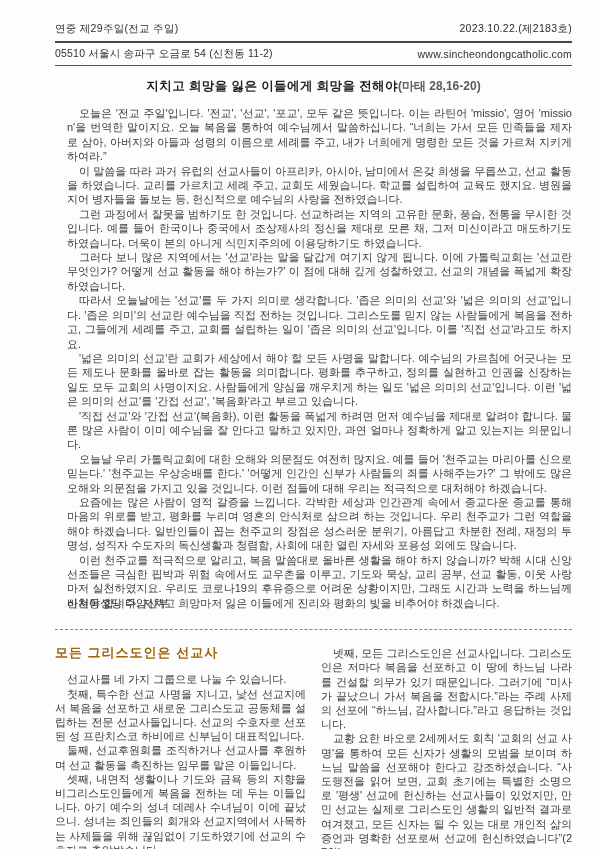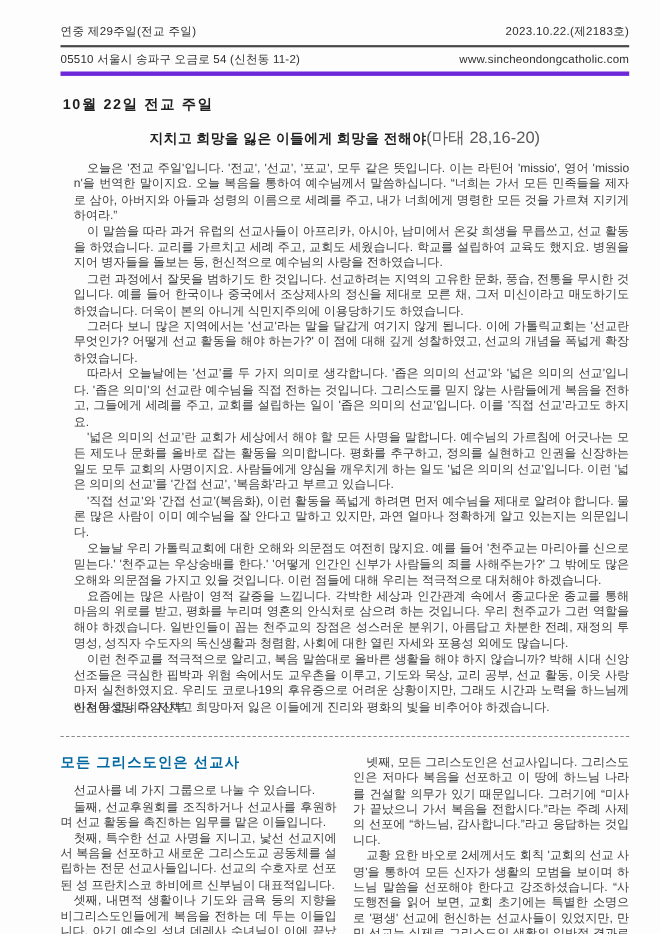--- a/index.html
+++ b/index.html
@@ -16,33 +16,33 @@
   
   .mh-row1{
     display:flex;justify-content:space-between;align-items:flex-end;
     font-size:10.5px;color:#2c2c2c;
     padding-bottom:5px;border-bottom:2px solid #474747;
     letter-spacing:0.3px;
   }
   .mh-row2{
     display:flex;justify-content:space-between;align-items:center;
     font-size:10.5px;color:#2f2f2f;
-    padding:4px 0 4px;border-bottom:4px solid #6d28d9;
+    padding:4px 0 4px;border-bottom:1px solid #6d28d9;
     letter-spacing:0.2px;
   }
   
   .article-title{
     font-size:13px;font-weight:bold;color:#1f1f1f;
     margin:17px 0 0 2px;letter-spacing:1.5px;
   }
   .article-subtitle{
     text-align:center;font-size:12.5px;font-weight:bold;color:#1f1f1f;
     margin:12px 0 0;letter-spacing:0.4px;
   }
-  .article-subtitle .ref{font-weight:normal;color:#5a5a5a;font-size:15px;letter-spacing:0;}
+  .article-subtitle .ref{font-weight:bold;color:#5a5a5a;font-size:12px;letter-spacing:0;}
   .body-text{
     margin-top:11px;
     font-size:11px;line-height:14.4px;
     text-align:justify;word-break:break-all;
     color:#3b3b3b;
     margin-left:12px;
   }
   .body-text p{margin:0;text-indent:12px;}
   .article-sig{
     text-align:left;margin-top:-14.4px;
@@ -52,42 +52,41 @@
   .divider-dashed{border-top:1px dashed #878787;margin-top:19px;height:0;}
   
   .columns{display:flex;gap:15px;margin-top:16px;}
   .col{
     flex:1;min-width:0;
     font-size:11px;line-height:14.2px;
     text-align:justify;word-break:break-all;color:#3b3b3b;
   }
   .col p{margin:0;text-indent:12px;}
   .second-title{
-    font-size:13px;font-weight:bold;color:#0369a1;
+    font-size:13px;font-weight:bold;color:#a16207;
     margin:0 0 12px;letter-spacing:1px;
   }
 </style>
 </head>
 <body>
 
 <div class="page">
 
   <header>
     <div class="mh-row1">
       <span>연중 제29주일(전교 주일)</span>
       <span>2023.10.22.(제2183호)</span>
     </div>
     <div class="mh-row2">
       <span>05510 서울시 송파구 오금로 54 (신천동 11-2)</span>
       <span>www.sincheondongcatholic.com</span>
     </div>
   </header>
 
   <main>
-    <div class="article-title">10월 22일 전교 주일</div>
     <div class="article-subtitle">
       <span>지치고 희망을 잃은 이들에게 희망을 전해야</span><span class="ref">(마태 28,16-20)</span>
     </div>
     <div class="body-text">
       <p>오늘은 '전교 주일'입니다. '전교', '선교', '포교', 모두 같은 뜻입니다. 이는 라틴어 'missio', 영어 'mission'을 번역한 말이지요. 오늘 복음을 통하여 예수님께서 말씀하십니다. “너희는 가서 모든 민족들을 제자로 삼아, 아버지와 아들과 성령의 이름으로 세례를 주고, 내가 너희에게 명령한 모든 것을 가르쳐 지키게 하여라.”</p>
       <p>이 말씀을 따라 과거 유럽의 선교사들이 아프리카, 아시아, 남미에서 온갖 희생을 무릅쓰고, 선교 활동을 하였습니다. 교리를 가르치고 세례 주고, 교회도 세웠습니다. 학교를 설립하여 교육도 했지요. 병원을 지어 병자들을 돌보는 등, 헌신적으로 예수님의 사랑을 전하였습니다.</p>
       <p>그런 과정에서 잘못을 범하기도 한 것입니다. 선교하려는 지역의 고유한 문화, 풍습, 전통을 무시한 것입니다. 예를 들어 한국이나 중국에서 조상제사의 정신을 제대로 모른 채, 그저 미신이라고 매도하기도 하였습니다. 더욱이 본의 아니게 식민지주의에 이용당하기도 하였습니다.</p>
       <p>그러다 보니 많은 지역에서는 '선교'라는 말을 달갑게 여기지 않게 됩니다. 이에 가톨릭교회는 '선교란 무엇인가? 어떻게 선교 활동을 해야 하는가?' 이 점에 대해 깊게 성찰하였고, 선교의 개념을 폭넓게 확장하였습니다.</p>
       <p>따라서 오늘날에는 '선교'를 두 가지 의미로 생각합니다. '좁은 의미의 선교'와 '넓은 의미의 선교'입니다. '좁은 의미'의 선교란 예수님을 직접 전하는 것입니다. 그리스도를 믿지 않는 사람들에게 복음을 전하고, 그들에게 세례를 주고, 교회를 설립하는 일이 '좁은 의미의 선교'입니다. 이를 '직접 선교'라고도 하지요.</p>
       <p>'넓은 의미의 선교'란 교회가 세상에서 해야 할 모든 사명을 말합니다. 예수님의 가르침에 어긋나는 모든 제도나 문화를 올바로 잡는 활동을 의미합니다. 평화를 추구하고, 정의를 실현하고 인권을 신장하는 일도 모두 교회의 사명이지요. 사람들에게 양심을 깨우치게 하는 일도 '넓은 의미의 선교'입니다. 이런 '넓은 의미의 선교'를 '간접 선교', '복음화'라고 부르고 있습니다.</p>
@@ -98,22 +97,22 @@
       <div class="article-sig">신천동성당 주임신부</div>
     </div>
   </main>
 
   <div class="divider-dashed"></div>
 
   <section class="columns">
     <div class="col">
       <div class="second-title">모든 그리스도인은 선교사</div>
       <p>선교사를 네 가지 그룹으로 나눌 수 있습니다.</p>
+      <p>첫째, 특수한 선교 사명을 지니고, 낯선 선교지에서 복음을 선포하고 새로운 그리스도교 공동체를 설립하는 전문 선교사들입니다. 선교의 수호자로 선포된 성 프란치스코 하비에르 신부님이 대표적입니다.</p>
       <p>둘째, 선교후원회를 조직하거나 선교사를 후원하며 선교 활동을 촉진하는 임무를 맡은 이들입니다.</p>
-      <p>첫째, 특수한 선교 사명을 지니고, 낯선 선교지에서 복음을 선포하고 새로운 그리스도교 공동체를 설립하는 전문 선교사들입니다. 선교의 수호자로 선포된 성 프란치스코 하비에르 신부님이 대표적입니다.</p>
       <p>셋째, 내면적 생활이나 기도와 금욕 등의 지향을 비그리스도인들에게 복음을 전하는 데 두는 이들입니다. 아기 예수의 성녀 데레사 수녀님이 이에 끝났으니. 성녀는 죄인들의 회개와 선교지역에서 사목하는 사제들을 위해 끊임없이 기도하였기에 선교의 수호자로 추앙받습니다.</p>
     </div>
     <div class="col">
       <p>넷째, 모든 그리스도인은 선교사입니다. 그리스도인은 저마다 복음을 선포하고 이 땅에 하느님 나라를 건설할 의무가 있기 때문입니다. 그러기에 “미사가 끝났으니 가서 복음을 전합시다.”라는 주례 사제의 선포에 “하느님, 감사합니다.”라고 응답하는 것입니다.</p>
       <p>교황 요한 바오로 2세께서도 회칙 '교회의 선교 사명'을 통하여 모든 신자가 생활의 모범을 보이며 하느님 말씀을 선포해야 한다고 강조하셨습니다. “사도행전을 읽어 보면, 교회 초기에는 특별한 소명으로 '평생' 선교에 헌신하는 선교사들이 있었지만, 만민 선교는 실제로 그리스도인 생활의 일반적 결과로 여겨졌고, 모든 신자는 될 수 있는 대로 개인적 삶의 증언과 명확한 선포로써 선교에 헌신하였습니다”(27항).</p>
 
     </div>
   </section>
 
 </div>

